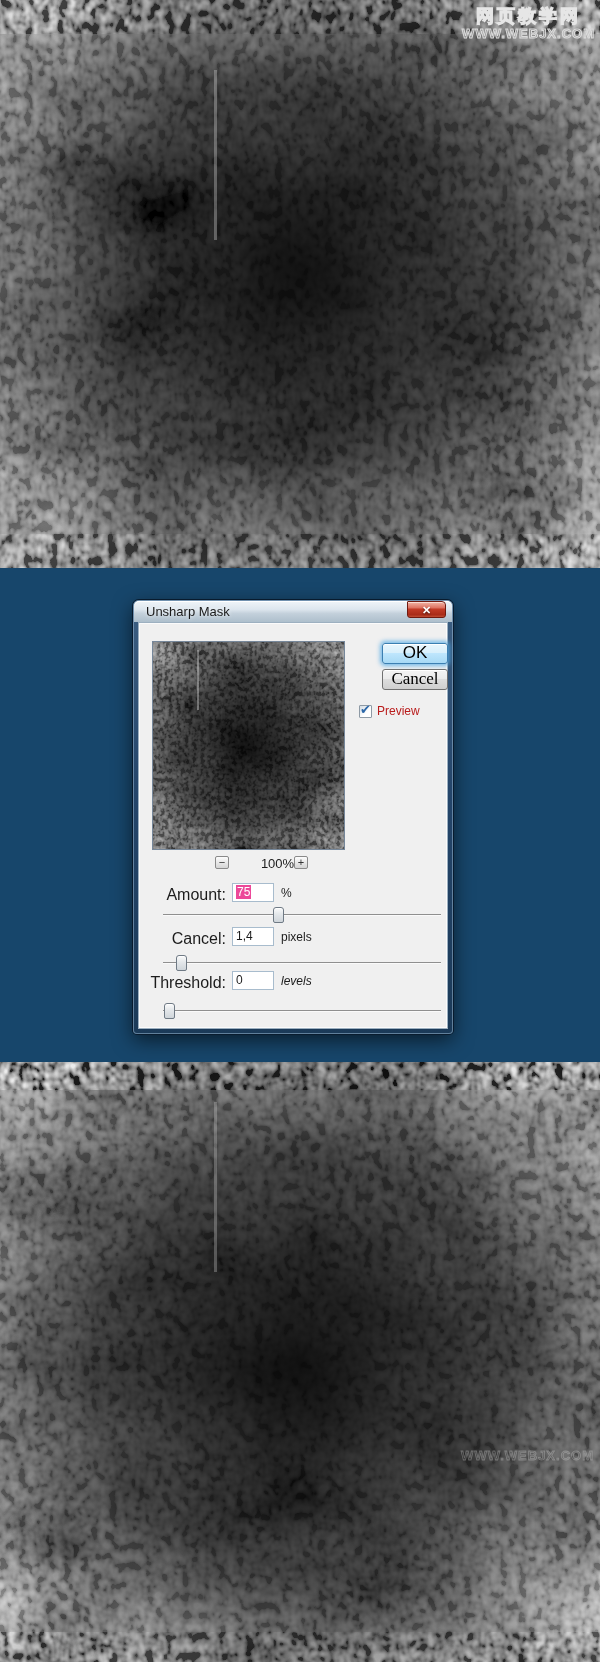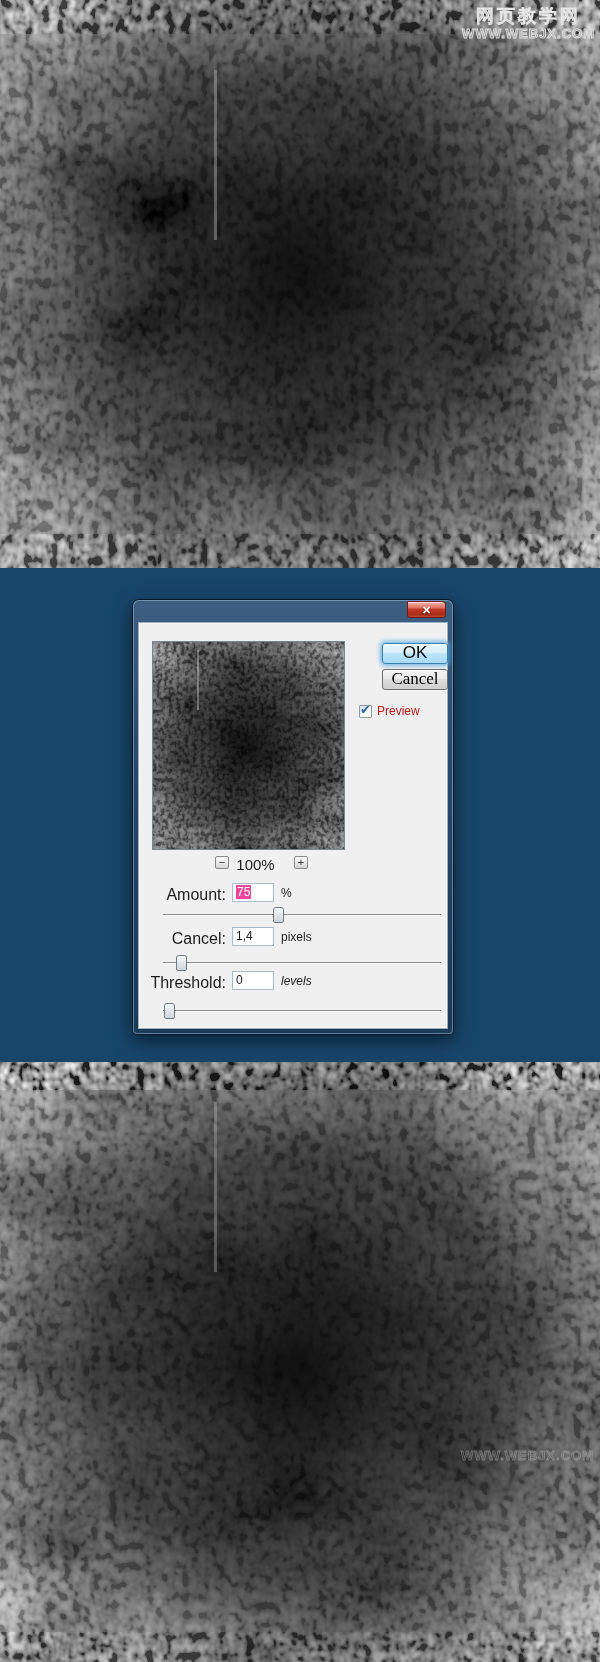--- a/index.html
+++ b/index.html
@@ -12,21 +12,21 @@
   .texture svg{display:block;}
   #texture-top{top:0;height:568px;}
   #texture-bottom{top:1062px;height:600px;}
 
   
   .wm-top{
     position:absolute;top:6px;right:5px;text-align:center;z-index:5;
     text-transform:uppercase;
   }
   .wm-top .wm-line1{
-    font-size:18px;font-weight:normal;letter-spacing:3px;
+    font-size:18px;font-weight:bold;letter-spacing:3px;
     color:rgba(255,255,255,.14);
     -webkit-text-stroke:1.2px #e6e6e6;
     line-height:20px;
   }
   .wm-top .wm-line2{
     font-size:13px;font-weight:bold;letter-spacing:1px;
     color:rgba(255,255,255,.14);
     -webkit-text-stroke:1px #dcdcdc;
     line-height:16px;
   }
@@ -81,22 +81,22 @@
   .zoom-row{position:absolute;top:233px;left:0;width:230px;height:14px;}
   .zoom-btn{
     position:absolute;width:14px;height:13px;box-sizing:border-box;
     border:1px solid #8a8a8a;border-radius:2px;
     background:linear-gradient(180deg,#fdfdfd,#e8e8e8 50%,#d5d5d5);
     font-size:11px;line-height:10px;text-align:center;color:#333;
   }
   .zoom-minus{left:76px;}
   .zoom-plus{left:155px;}
   .zoom-level{
-    position:absolute;left:84px;width:65px;text-align:center;top:0;
-    font-size:15px;color:#1c1c1c;
+    position:absolute;left:106px;width:65px;text-align:center;top:0;
+    font-size:13px;color:#1c1c1c;
   }
   .field-label{
     position:absolute;left:0;width:87px;text-align:right;font-size:16px;color:#1c1c1c;
   }
   .field-input{
     position:absolute;left:93px;width:42px;height:19px;box-sizing:border-box;
     background:#fff;border:1px solid #a8bccd;
     font-size:12px;line-height:17px;padding-left:3px;color:#1c1c1c;
   }
   .field-unit{position:absolute;left:142px;font-size:12px;color:#1c1c1c;}
@@ -213,20 +213,23 @@
   </svg>
 </div>
 
 <div class="wm-top">
   <div class="wm-line1">网页教学网</div>
   <div class="wm-line2">www.webjx.com</div>
 </div>
 <div class="wm-bottom">www.webjx.com</div>
 
 <div class="dialog">
+  <div class="titlebar">
+    <span class="titlebar-text">Unsharp Mask</span>
+  </div>
   <div class="close-btn">
     <span>✕</span>
   </div>
 
   <div class="client">
 
     <div class="preview-box">
       <svg width="191" height="207" viewBox="0 0 191 207" preserveAspectRatio="none">
         <defs>
           <filter id="gP1" x="0" y="0" width="100%" height="100%">

